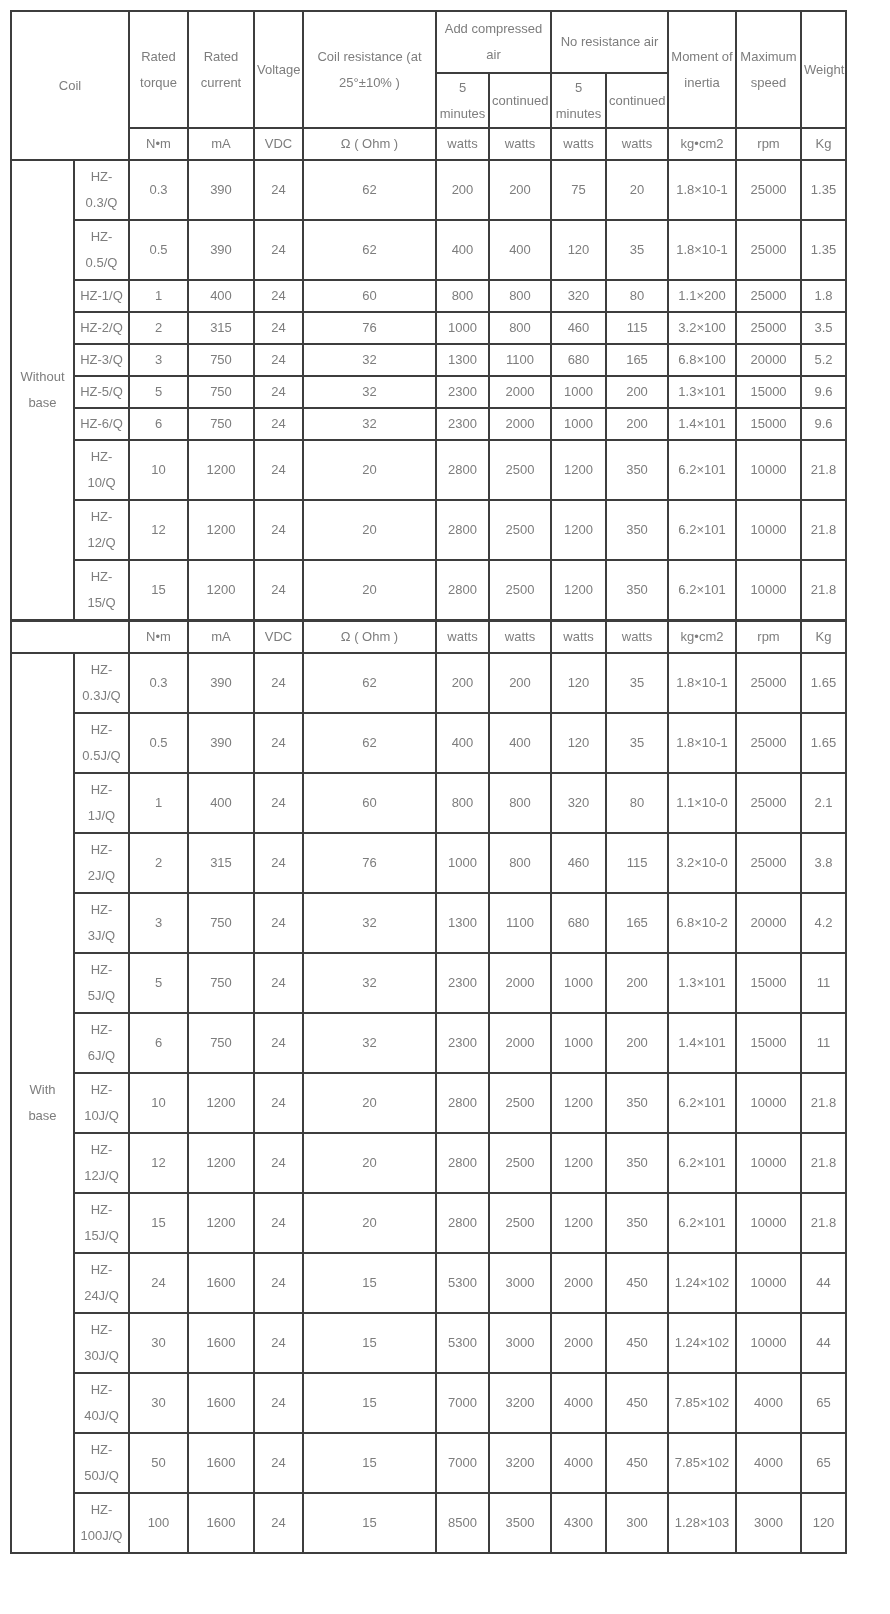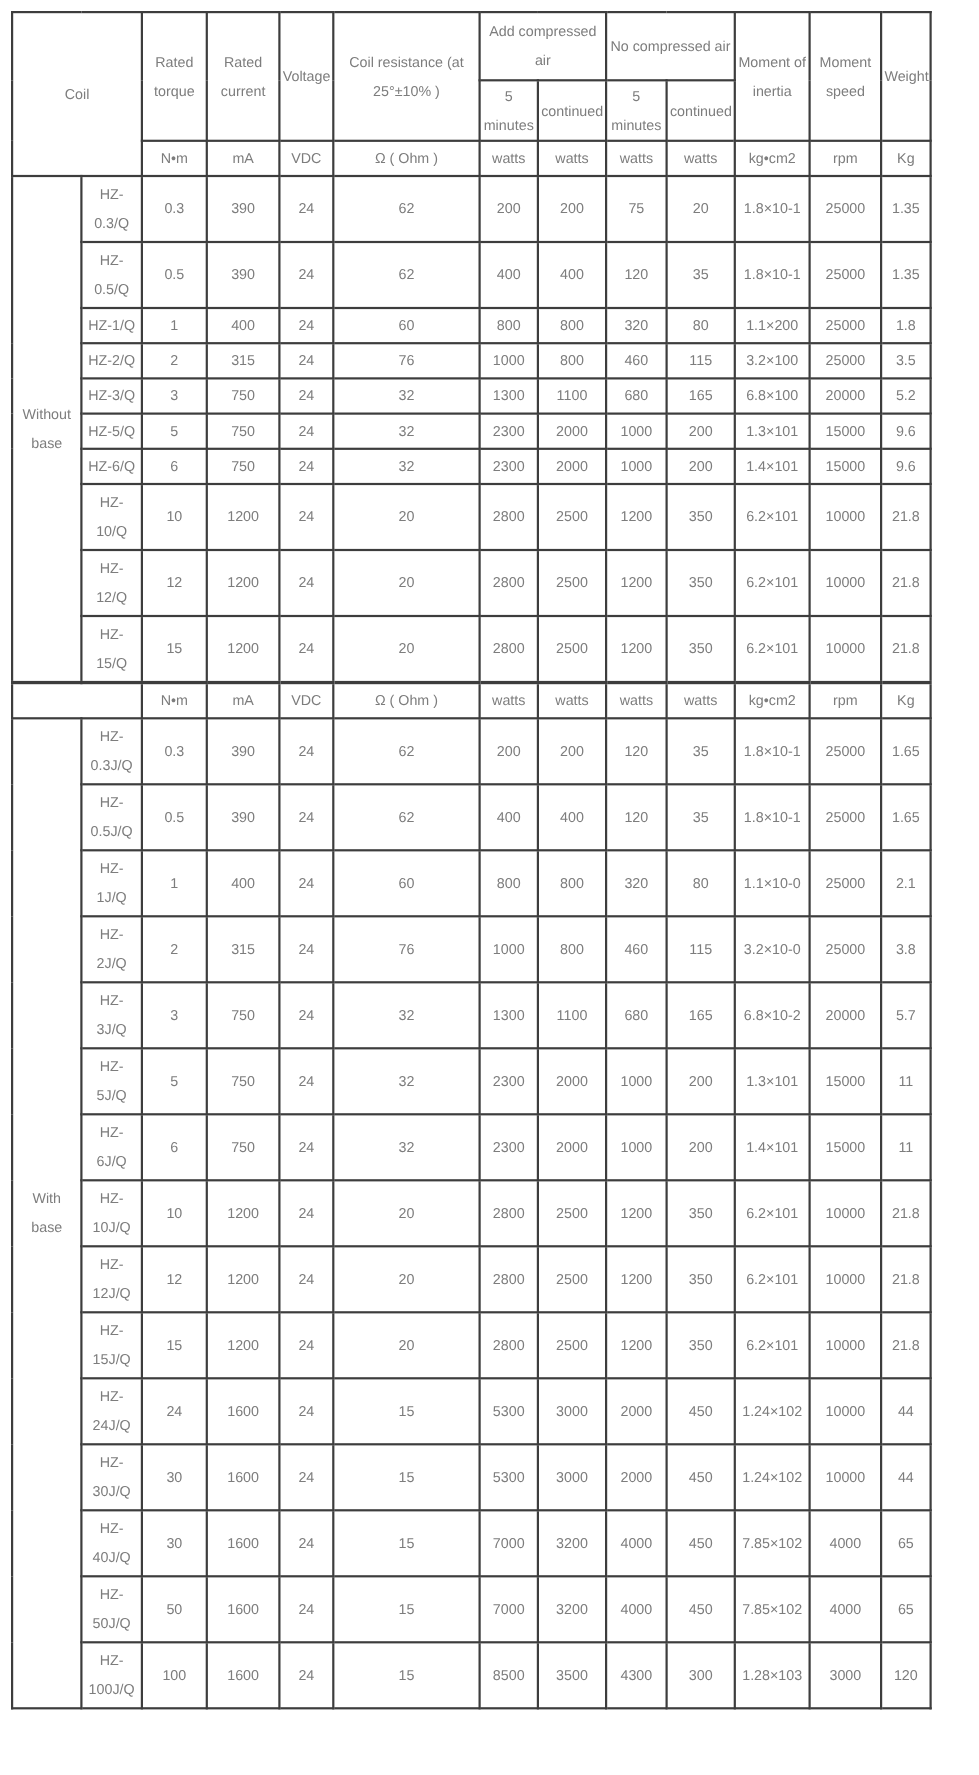--- a/index.html
+++ b/index.html
@@ -53,23 +53,23 @@
     <col style="width:45px">
   </colgroup>
   <thead>
     <tr class="h-top">
       <th colspan="2" rowspan="3">Coil</th>
       <th rowspan="2">Rated torque</th>
       <th rowspan="2">Rated current</th>
       <th rowspan="2">Voltage</th>
       <th rowspan="2">Coil resistance (at 25°±10% )</th>
       <th colspan="2">Add compressed air</th>
-      <th colspan="2" class="justify">No compressed air</th>
+      <th colspan="2" class="justify">No resistance air</th>
       <th rowspan="2">Moment of inertia</th>
-      <th rowspan="2">Moment speed</th>
+      <th rowspan="2">Maximum speed</th>
       <th rowspan="2">Weight</th>
     </tr>
     <tr class="h-sub">
       <th>5 minutes</th>
       <th>continued</th>
       <th>5 minutes</th>
       <th class="u-left">continued</th>
     </tr>
     <tr class="h-units">
       <td>N•m</td>
@@ -303,21 +303,21 @@
         <td>3</td>
         <td>750</td>
         <td>24</td>
         <td>32</td>
         <td>1300</td>
         <td>1100</td>
         <td class="u-left">680</td>
         <td class="u-left">165</td>
         <td>6.8×10-2</td>
         <td>20000</td>
-        <td>5.7</td>
+        <td>4.2</td>
       </tr>
       <tr class="tall">
         <td class="model">HZ-<br>5J/Q</td>
         <td>5</td>
         <td>750</td>
         <td>24</td>
         <td>32</td>
         <td>2300</td>
         <td>2000</td>
         <td class="u-left">1000</td>

